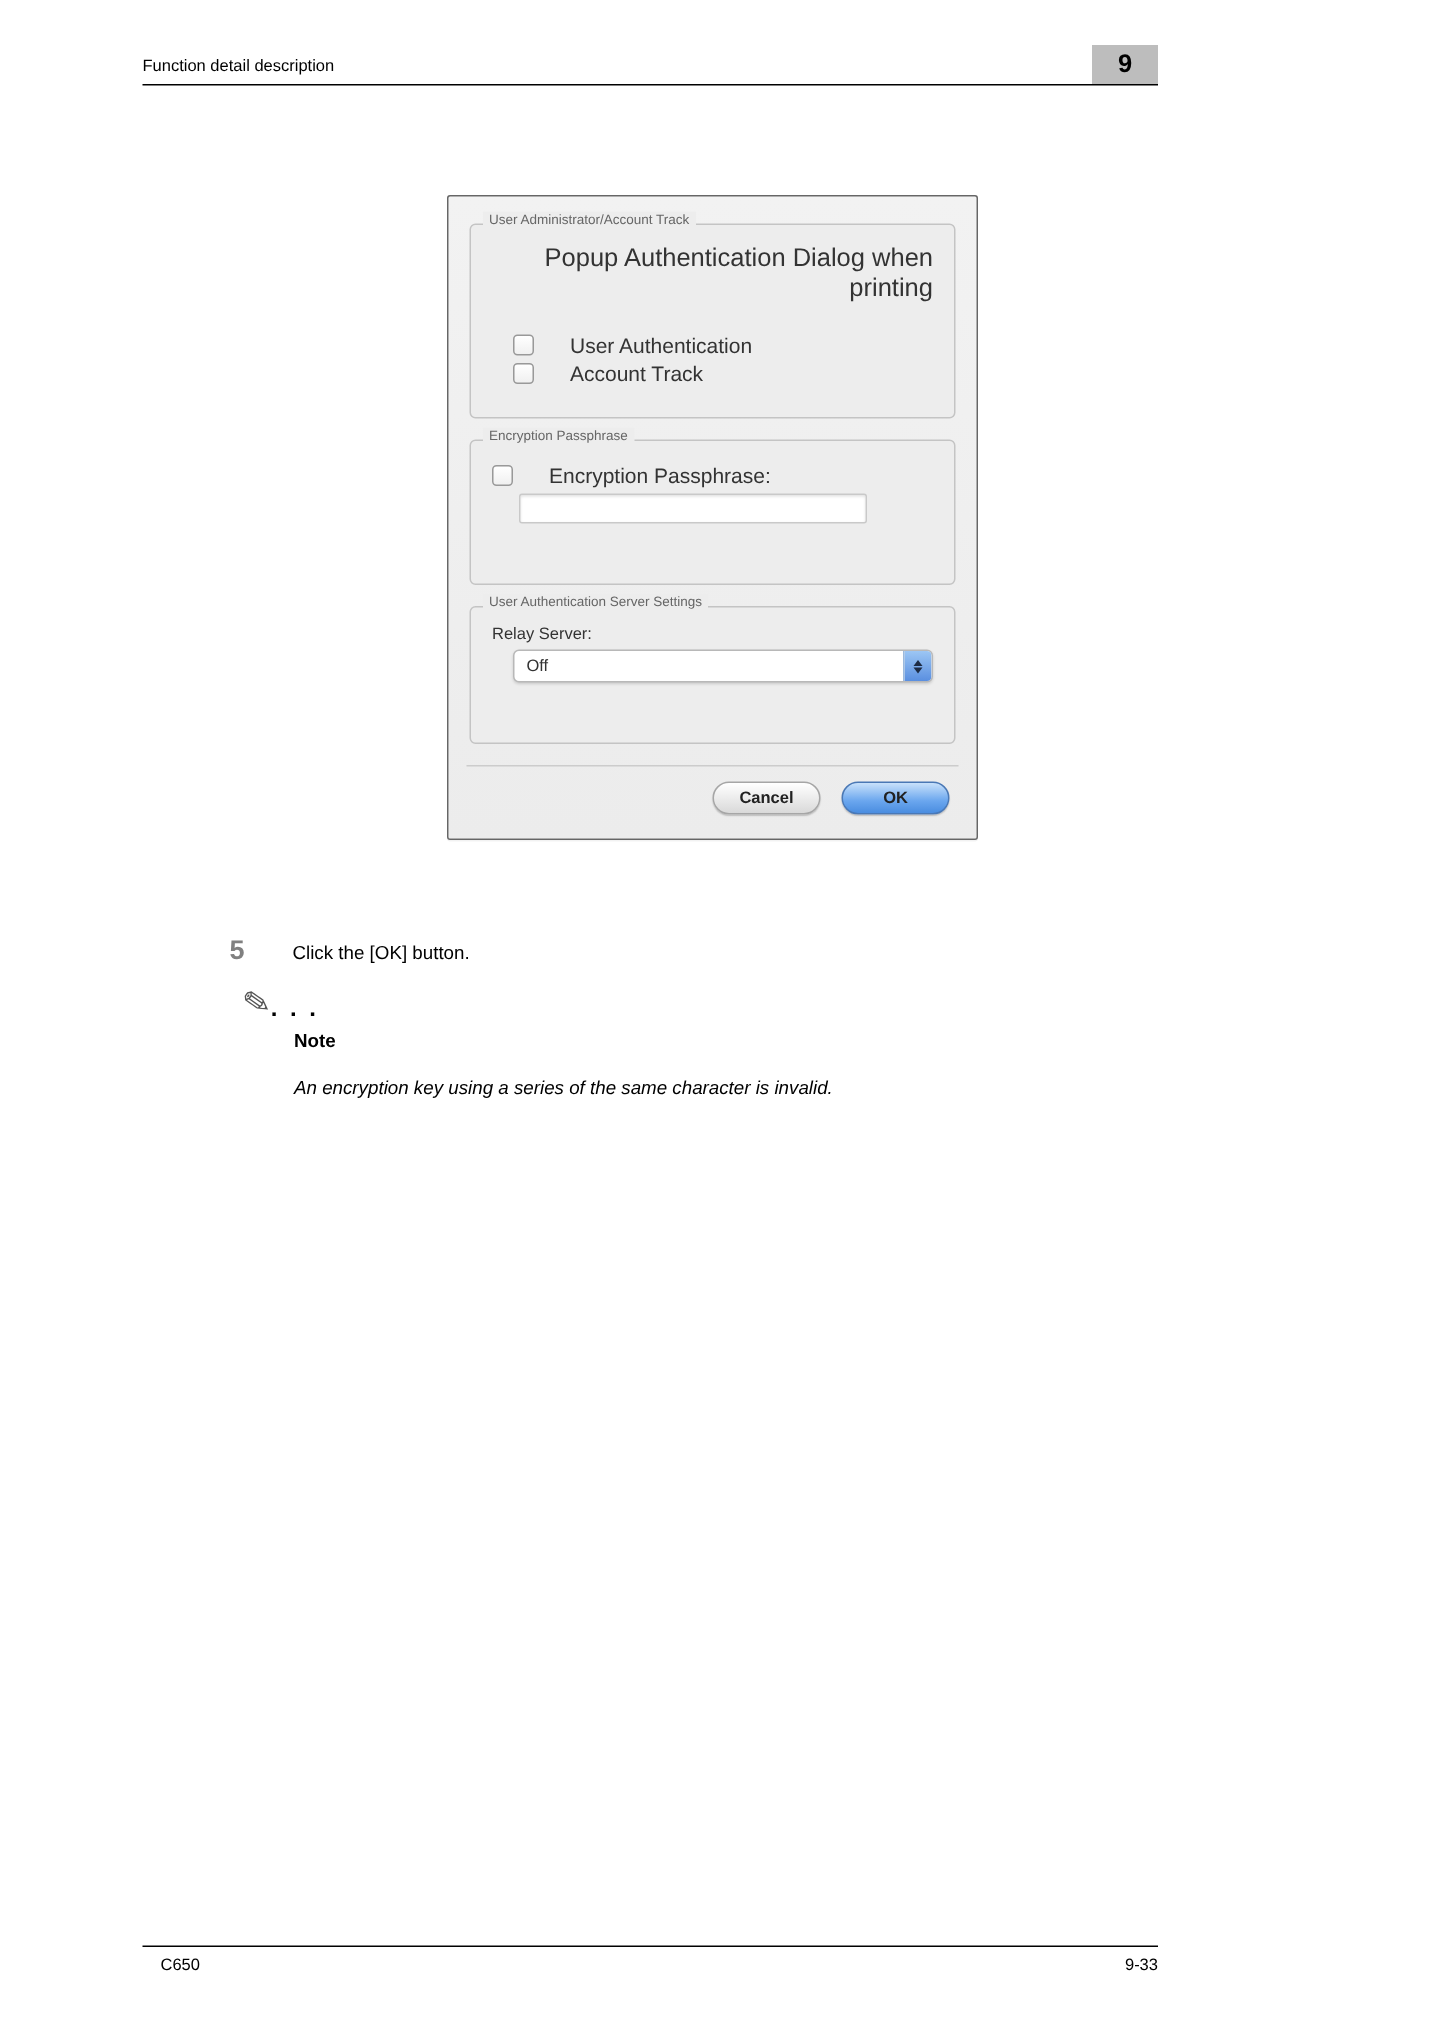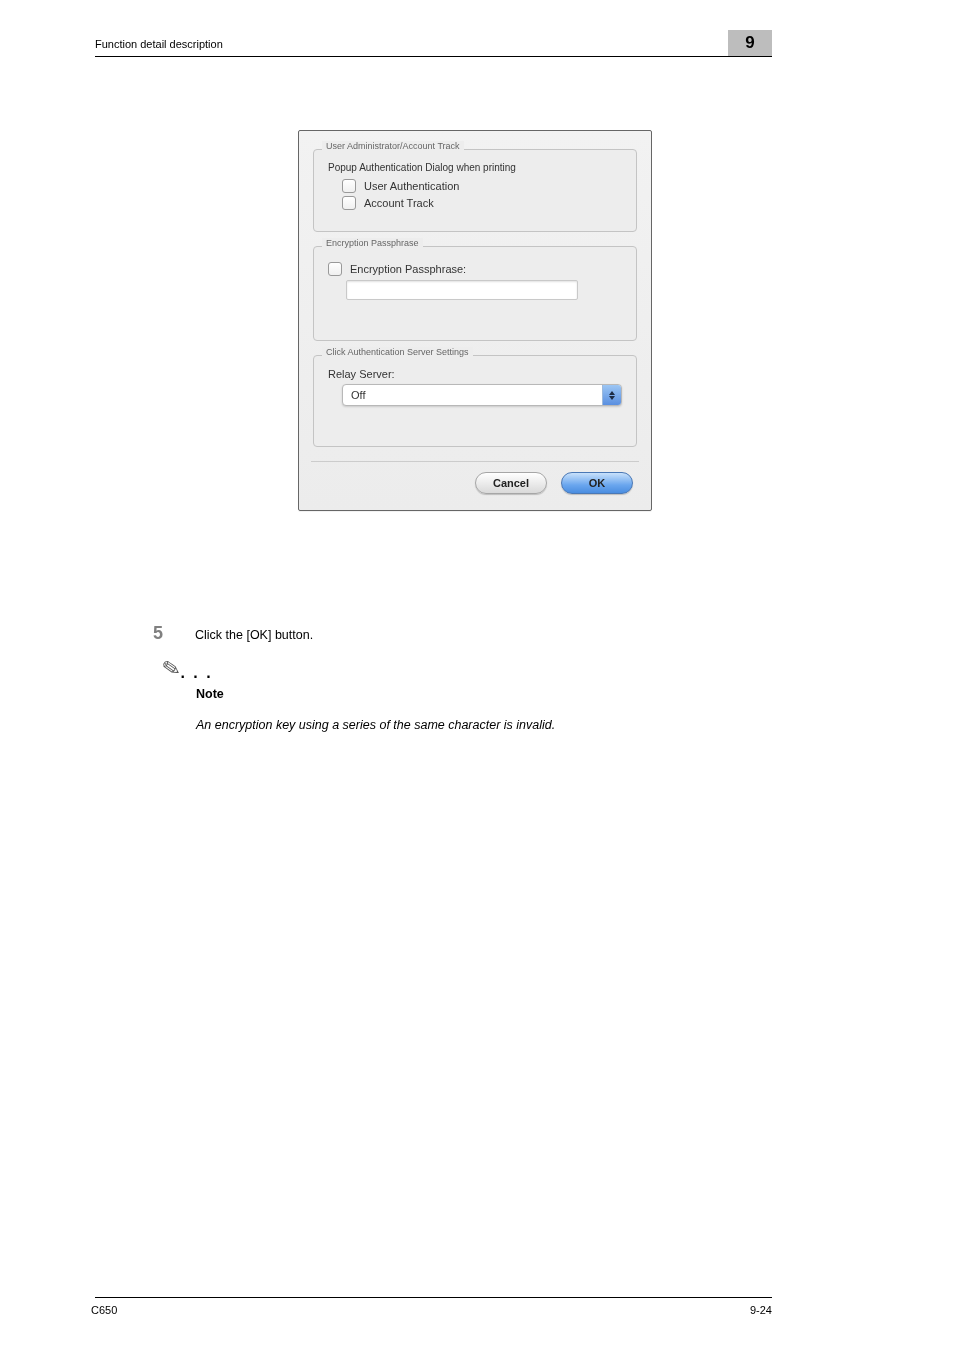--- a/index.html
+++ b/index.html
@@ -91,29 +91,30 @@
     top: -9px;
     left: 8px;
     background: #ededed;
     padding: 0 4px;
     font-size: 9px;
     color: #666;
   }
   .group-row {
     display: flex;
     align-items: center;
-    gap: 8px;
+    gap: 24px;
     margin: 3px 0;
-    font-size: 11px;
+    font-size: 14px;
     color: #333;
   }
   .group-header-text {
-    font-size: 10px;
+    font-size: 17px;
     color: #333;
-    margin-bottom: 6px;
+    margin-bottom: 20px;
+    text-align: right;
   }
   .chk {
     width: 12px;
     height: 12px;
     border: 1px solid #999;
     border-radius: 3px;
     background: linear-gradient(#ffffff, #f0f0f0);
     display: inline-block;
     flex: 0 0 auto;
   }
@@ -251,21 +252,21 @@
     position: absolute;
     bottom: 52px;
     left: 95px;
     right: 54px;
     height: 1px;
     background: #000;
   }
   .footer-left {
     position: absolute;
     bottom: 34px;
-    left: 91px;
+    left: 107px;
     font-size: 11px;
   }
   .footer-right {
     position: absolute;
     bottom: 34px;
     right: 54px;
     font-size: 11px;
   }
 </style>
 </head>
@@ -298,21 +299,21 @@
         <div class="group-legend">Encryption Passphrase</div>
         <div class="group-row">
           <span class="chk"></span>
           <span>Encryption Passphrase:</span>
         </div>
         <div class="text-input"></div>
         <div style="height:22px"></div>
       </div>
 
       <div class="group">
-        <div class="group-legend">Click Authentication Server Settings</div>
+        <div class="group-legend">User Authentication Server Settings</div>
         <div style="font-size:11px;color:#333">Relay Server:</div>
         <div class="select-wrap">
           <div class="select-value">Off</div>
           <div class="select-btn">
             <div class="arrow-up"></div>
             <div class="arrow-down"></div>
           </div>
         </div>
         <div style="height:22px"></div>
       </div>
@@ -335,15 +336,15 @@
   <div class="step-5-text">Click the [OK] button.</div>
 
   <div class="note-block">
     <span class="note-icon">✎</span><span class="note-dots">. . .</span>
     <div class="note-title">Note</div>
     <div class="note-body-2">An encryption key using a series of the same character is invalid.</div>
   </div>
 
   <div class="footer-line"></div>
   <div class="footer-left">C650</div>
-  <div class="footer-right">9-24</div>
+  <div class="footer-right">9-33</div>
 
 </div>
 
 </body></html>

